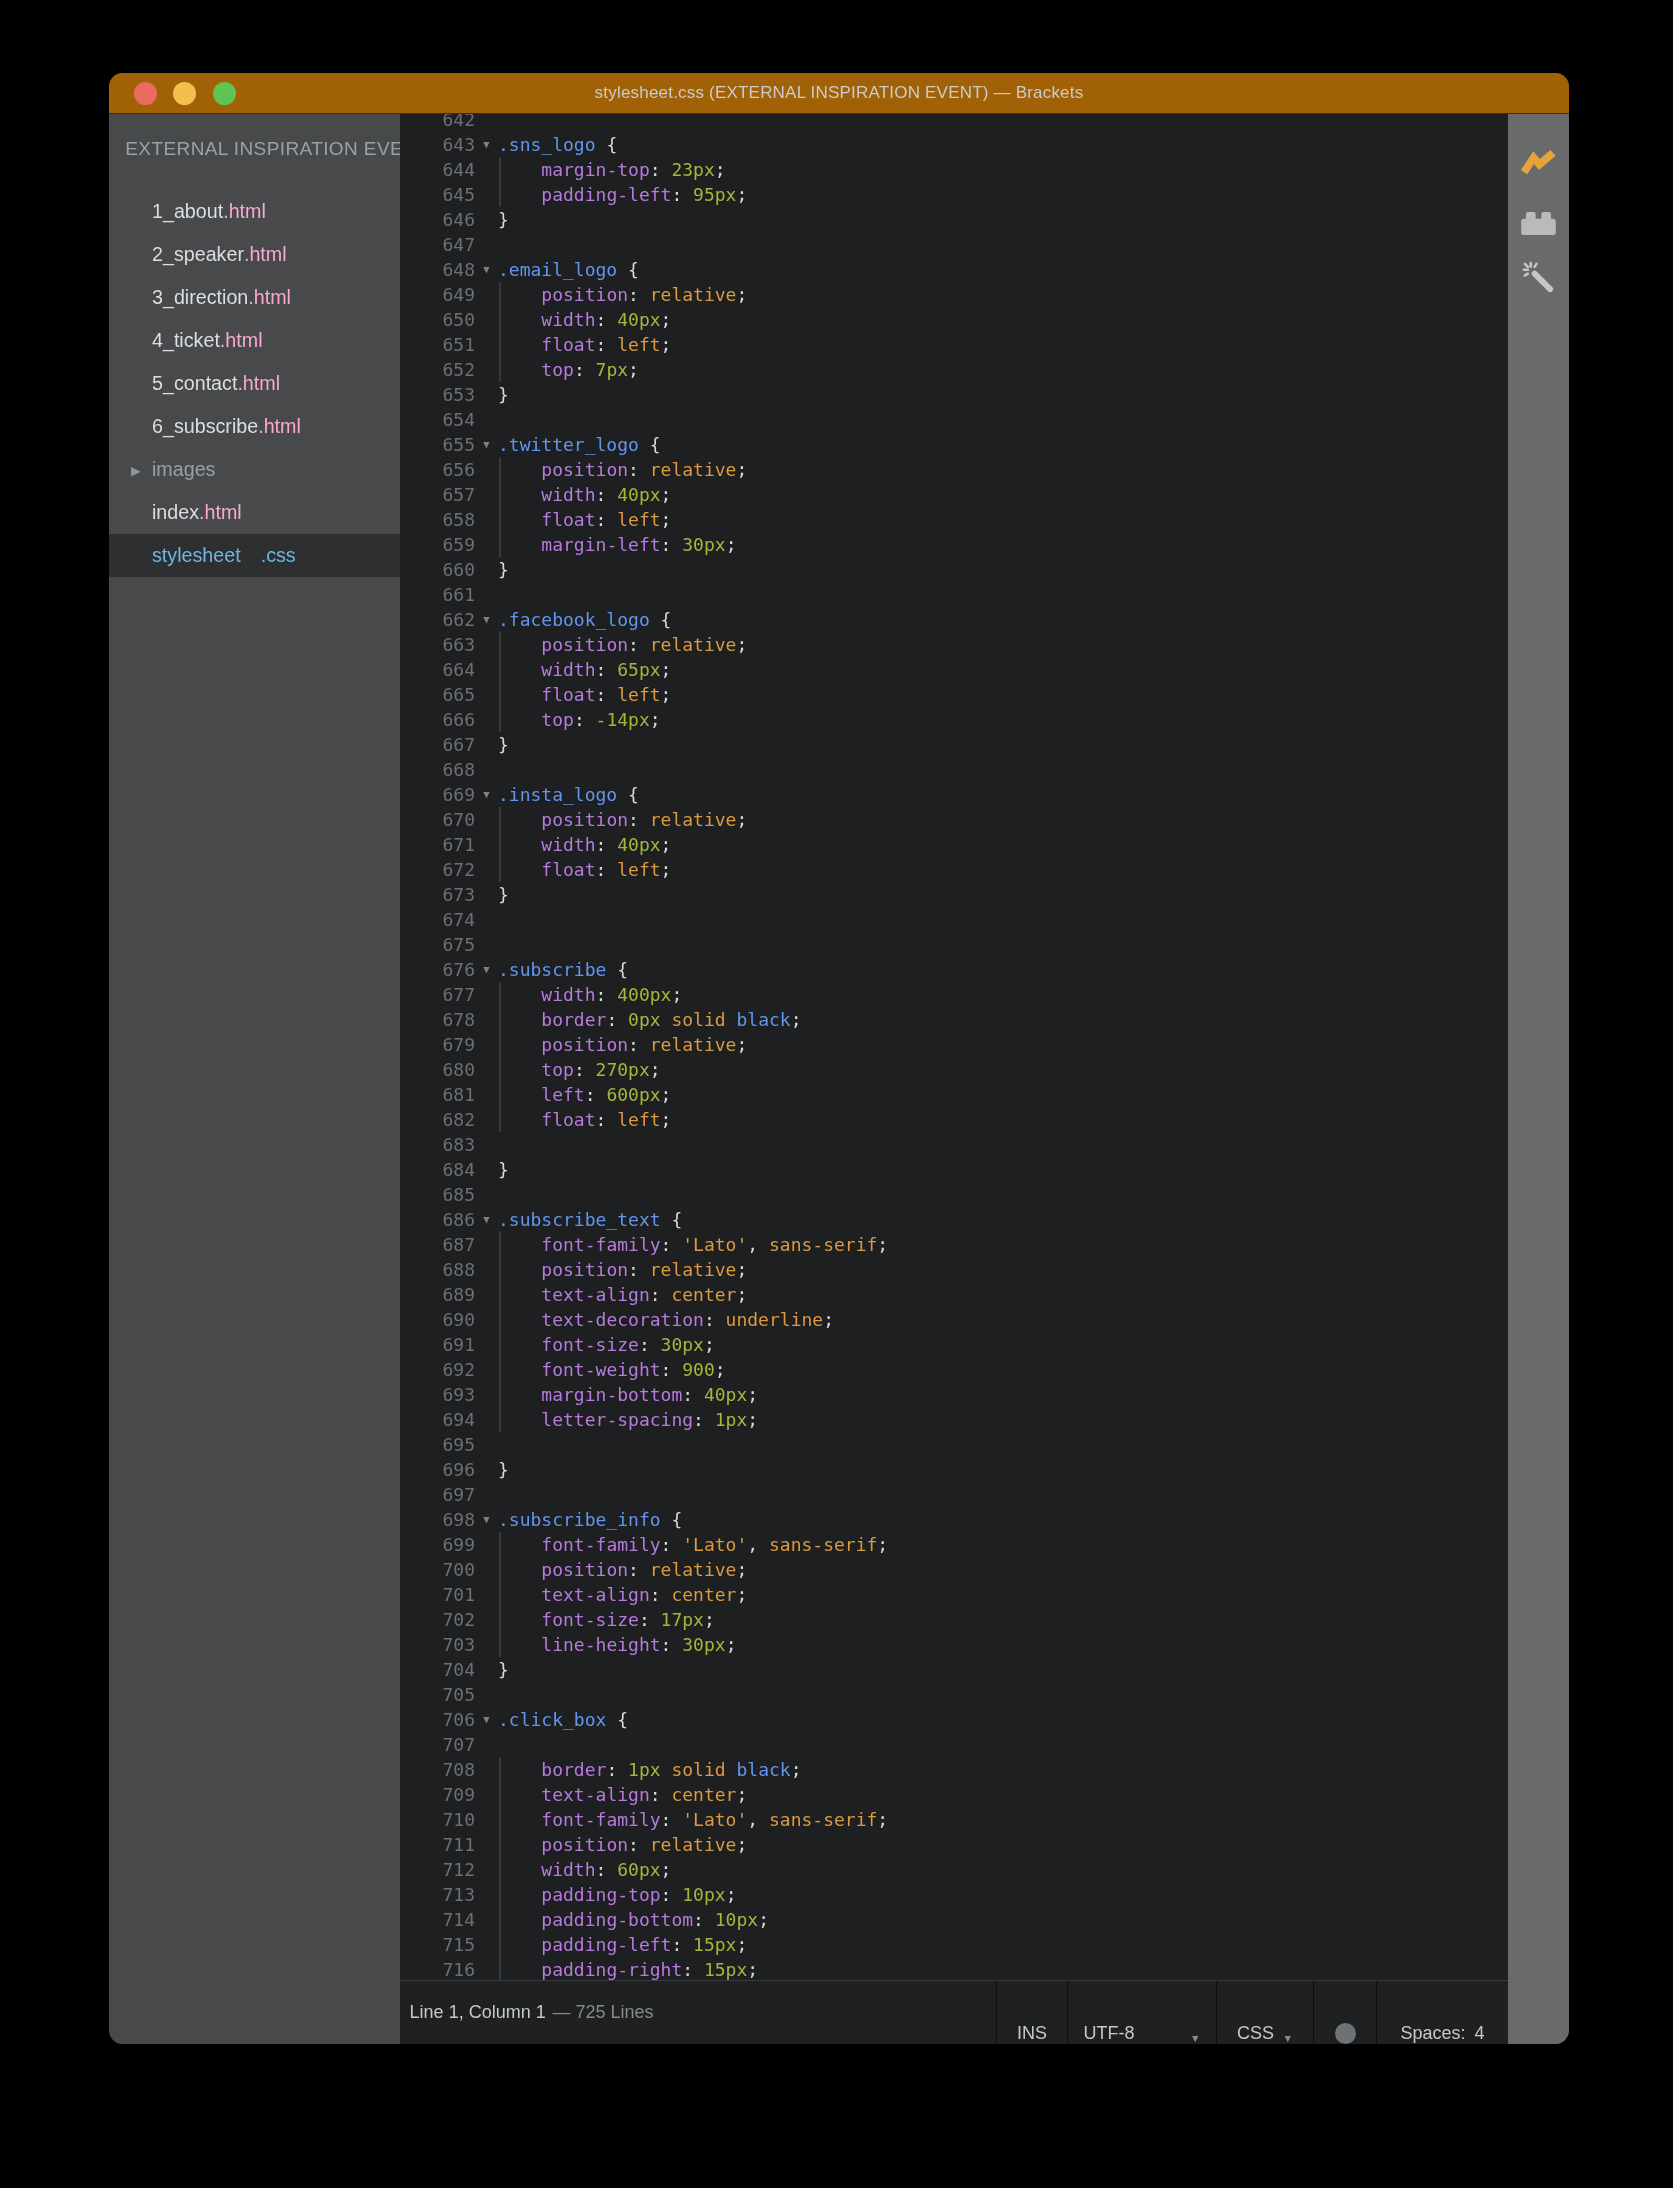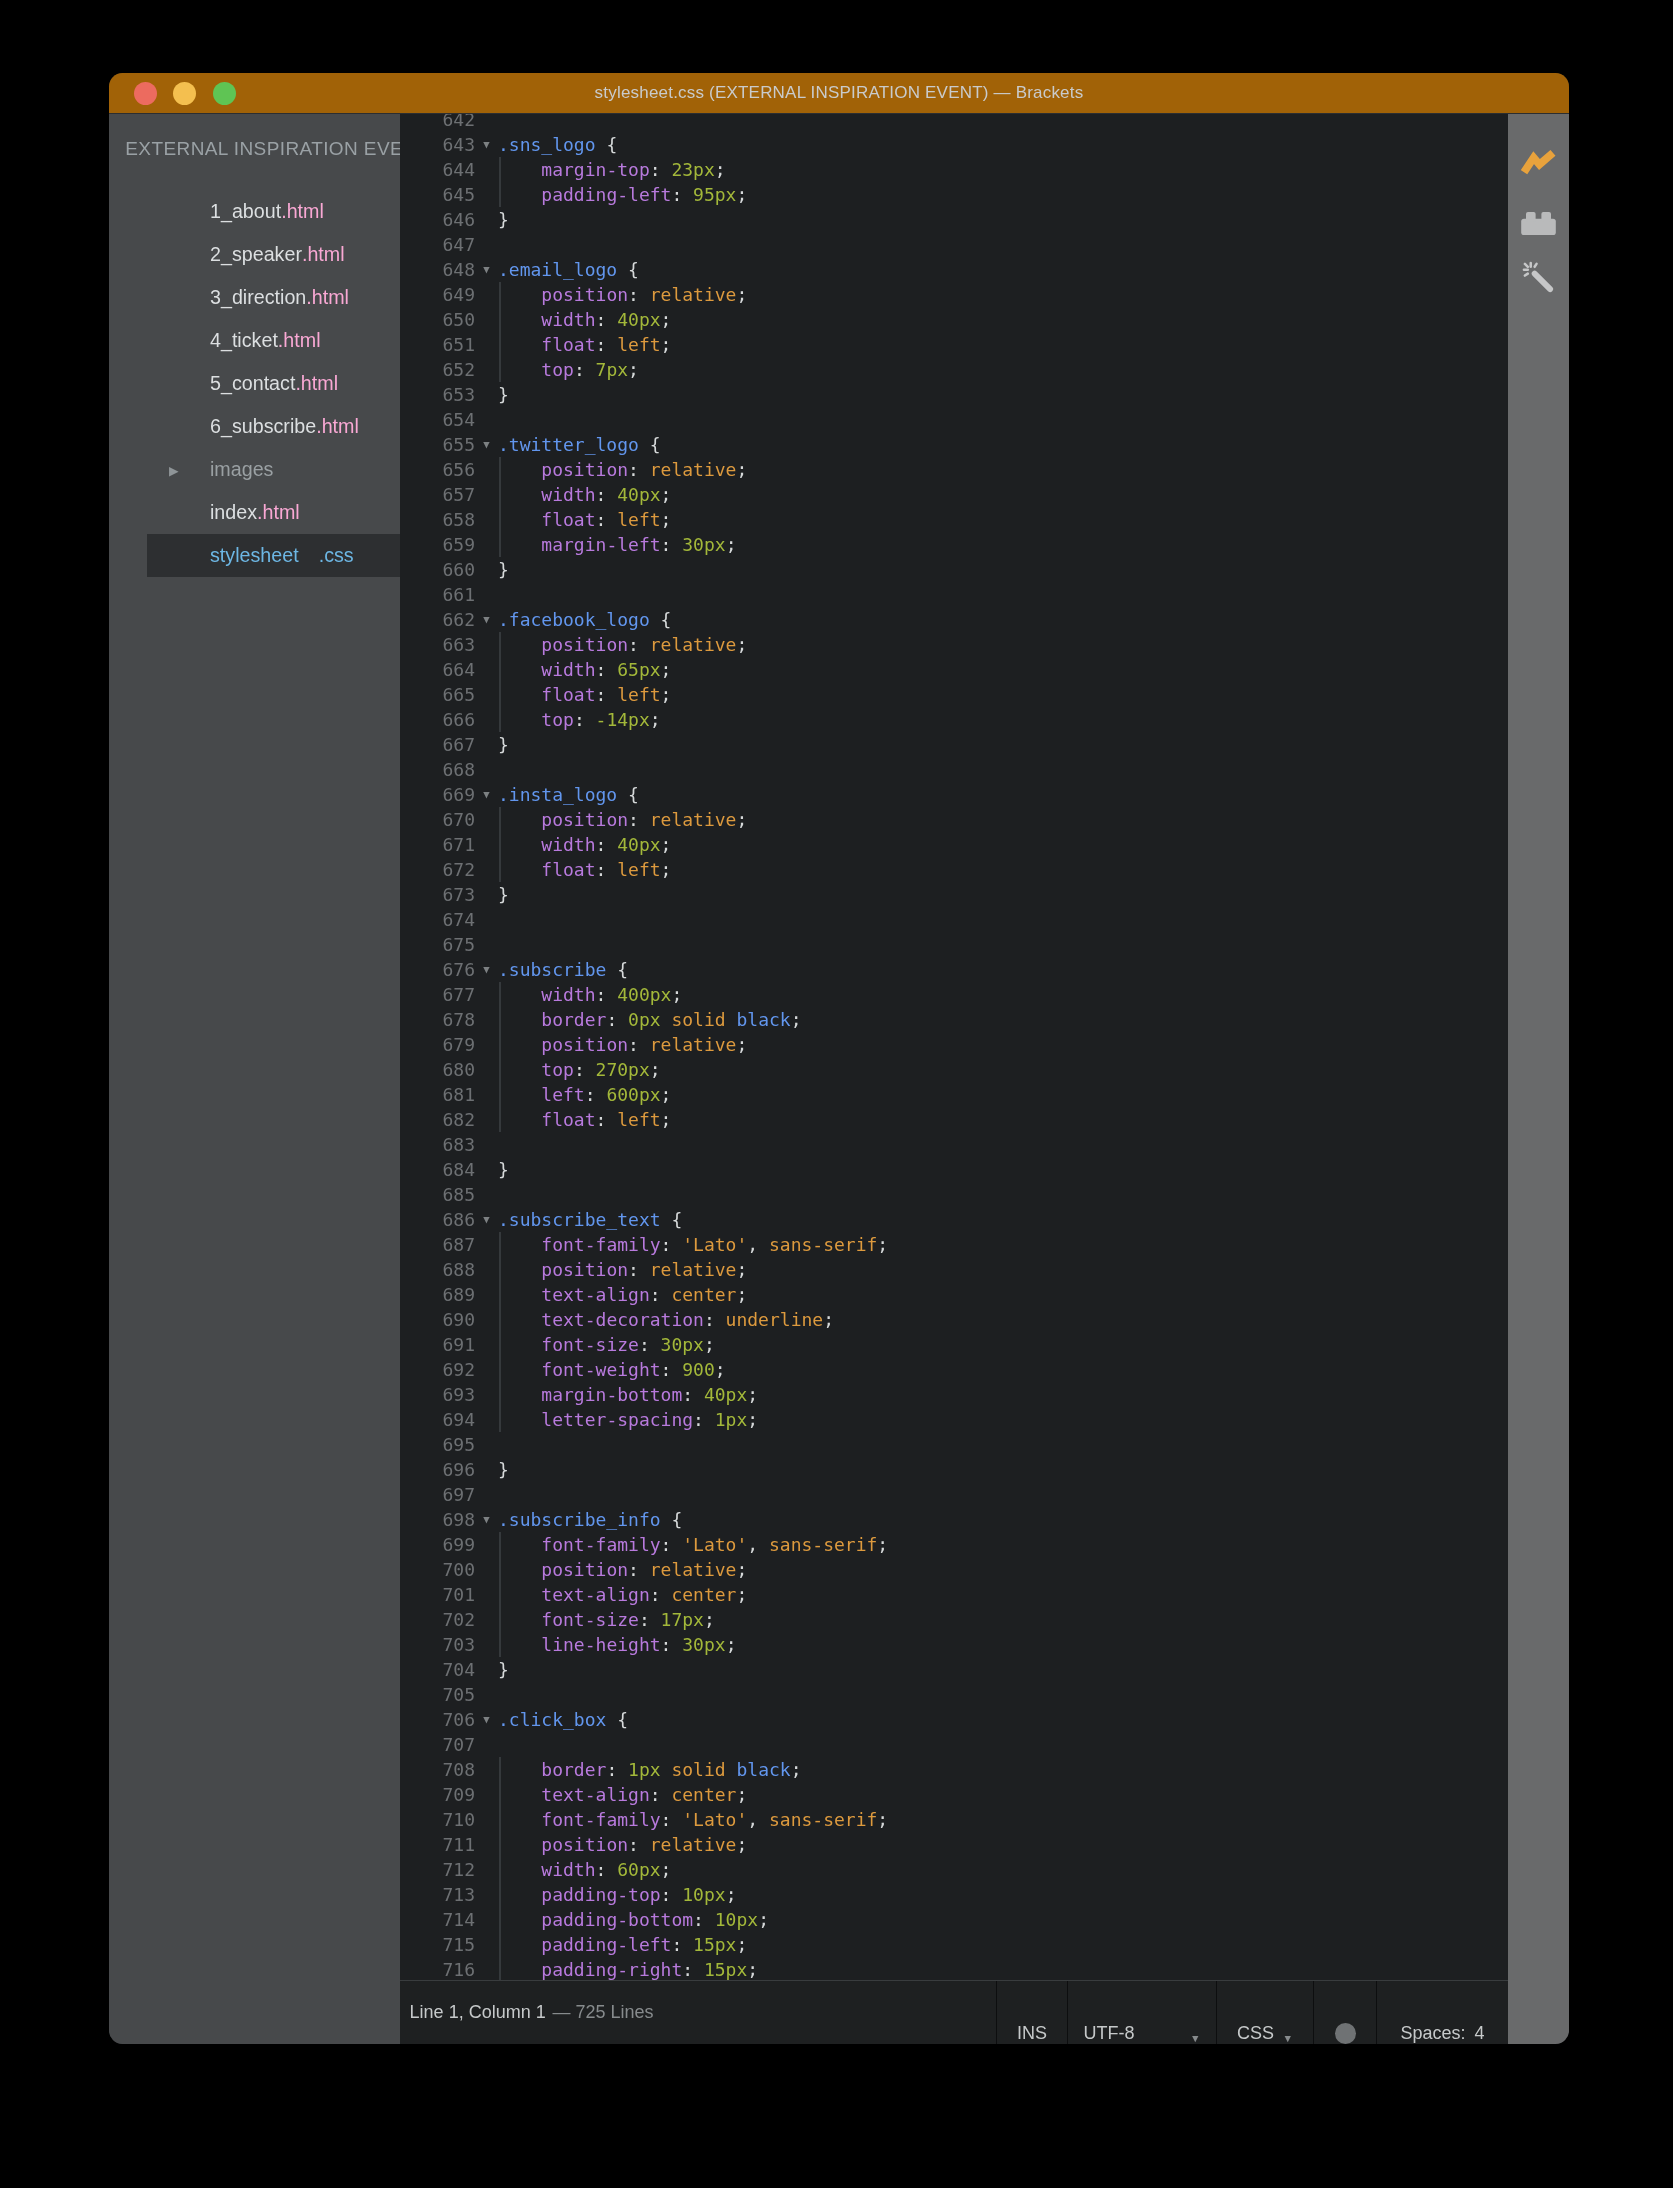--- a/index.html
+++ b/index.html
@@ -14,22 +14,22 @@
   .light.close{background:var(--tl-close,#ec6b5f);}
   .light.min{background:var(--tl-min,#f4bf4f);}
   .light.zoom{background:var(--tl-zoom,#5fc454);}
   .title{color:#c9cbcc;font-size:17px;letter-spacing:0.2px;}
   
   .content{display:flex;height:calc(100% - 41px);}
   .sidebar{width:291px;background:#47494b;flex-shrink:0;overflow:hidden;}
   .project-header{margin:24px 0 0 16.3px;color:#9aa1a5;font-size:19px;letter-spacing:0.4px;
                   white-space:nowrap;overflow:hidden;}
   .filelist{margin-top:30px;}
-  .file-row{height:43px;display:flex;align-items:center;padding-left:63px;font-size:19.7px;
-            position:relative;white-space:nowrap;cursor:default;margin-left:38px;}
+  .file-row{height:43px;display:flex;align-items:center;padding-left:43px;font-size:19.7px;
+            position:relative;white-space:nowrap;cursor:default;}
   .file-row .base{color:#dcdfe1;}
   .file-row .ext{color:#f9a8d4;}
   .file-row.folder .base{color:#9aa0a3;}
   .tri{position:absolute;left:22px;top:50%;transform:translateY(-50%);color:#8f9598;font-size:12.5px;}
   .file-row.selected{background:#2d2f31;gap:20px;}
   .file-row.selected .base,.file-row.selected .ext{color:#6db7e4;}
   
   .center{flex:1;display:flex;flex-direction:column;min-width:0;}
   .code{flex:1;overflow:hidden;font-family:"DejaVu Sans Mono",monospace;font-size:18px;}
   .codelines{position:relative;top:-6.7px;}

